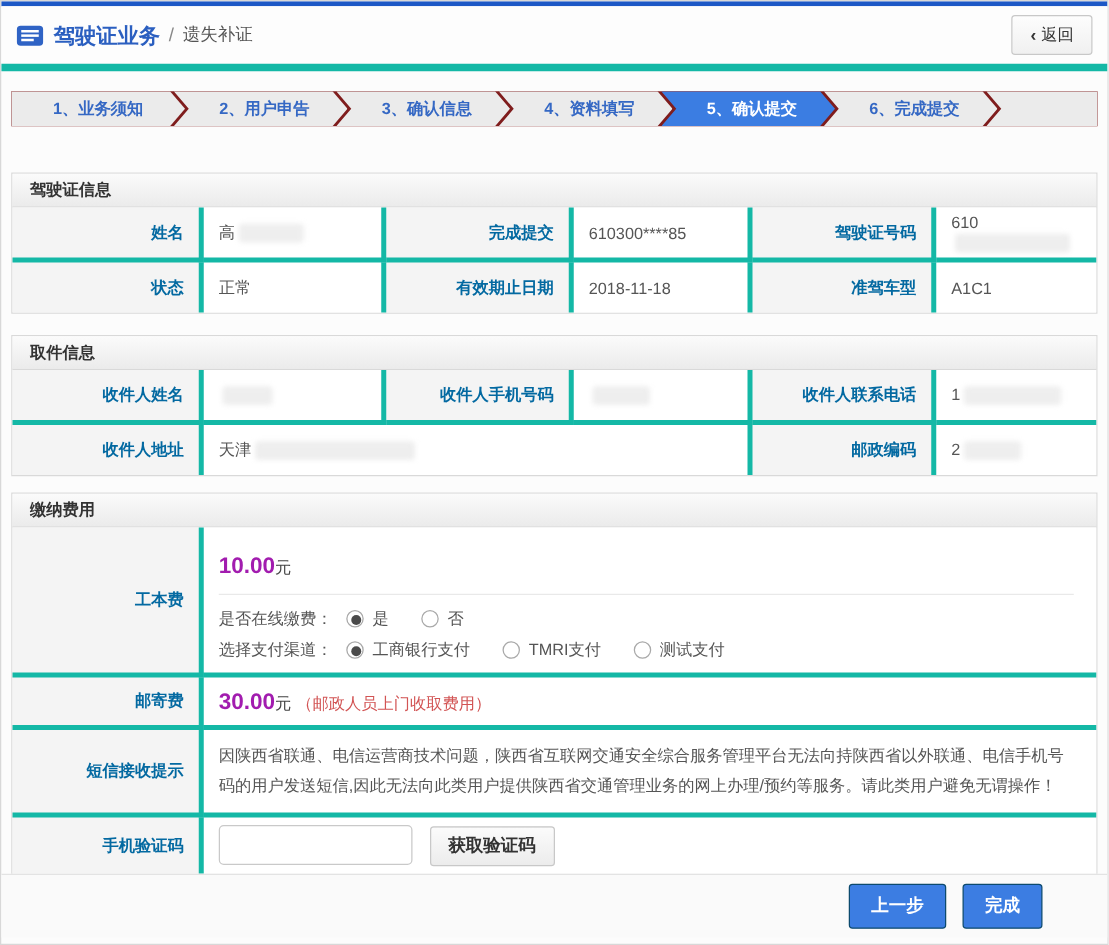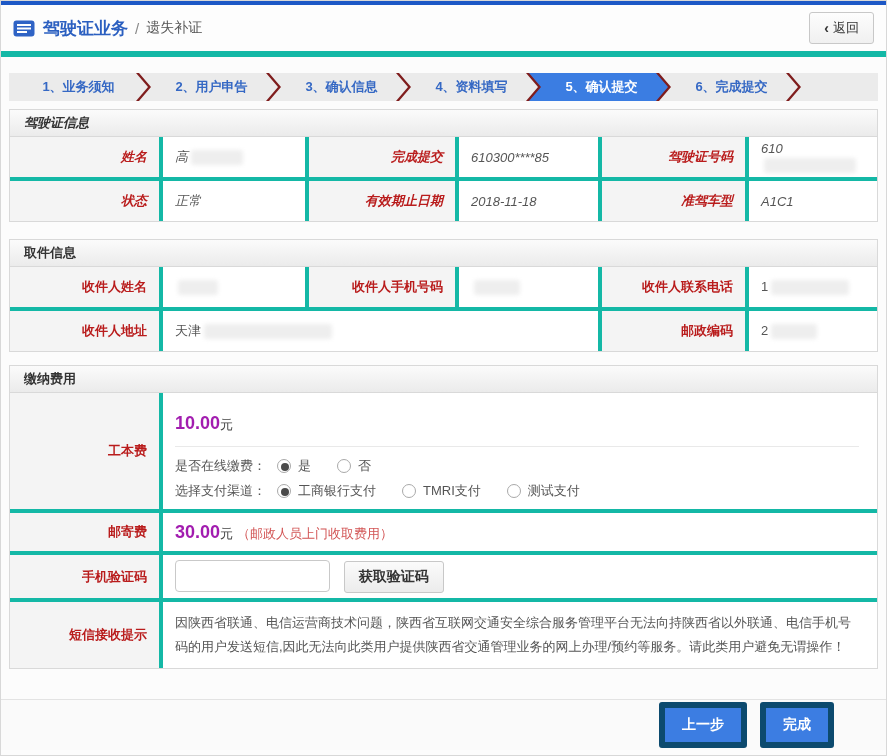--- a/index.html
+++ b/index.html
@@ -46,38 +46,38 @@
   }
   .step.active { background:#3b7de2; color:#fff; }
   .step-fill {
     flex:1; background:#ebebeb; margin-left:-9px;
     clip-path:polygon(12px 50%, 0 0, 100% 0, 100% 100%, 0 100%);
   }
   
   .section {
     margin:0 8px; border:1px solid #d9d9d9; background:#fff;
   }
-  .sec1 { margin-top:8px;font-style:italic; }
+  .sec1 { margin-top:37px; }
   .sec2 { margin-top:17px; }
   .sec3 { margin-top:13px; }
   .sec-header {
     height:27px; line-height:26px; padding-left:14px;
     background:linear-gradient(#fbfbfb,#ebebeb);
     border-bottom:1px solid #d9d9d9;
     font-size:13px; font-weight:bold; color:#333;
   }
   table.grid { width:100%; border-collapse:collapse; font-size:13px; table-layout:fixed; }
   table.grid td { border:4px solid #14b8a6; height:42px; vertical-align:middle; }
   table.grid tr:first-child td { border-top:none; }
   table.grid tr:last-child td { border-bottom:none; }
   table.grid td:first-child { border-left:none; }
   table.grid td:last-child { border-right:none; }
   td.lbl {
     background:#f4f4f4; text-align:right; padding-right:12px;
-    color:#b91c1c; font-weight:bold;
+    color:#0369a1; font-weight:bold;
   }
   td.val { background:#fff; padding-left:12px; color:#555; }
   .redact {
     display:inline-block; vertical-align:middle; height:15px;
     background:#eeeeee; border-radius:3px; filter:blur(2px); margin-left:3px;
   }
   
   .fee-amt { font-size:18px; font-weight:bold; color:#a21caf; }
   .fee-unit { font-size:13px; color:#444; }
   .fee-note { font-size:13px; color:#d25454; margin-left:4px; }
@@ -107,21 +107,21 @@
     font-size:13px; color:#c96060; line-height:24px; padding:9px 16px 9px 12px;
   }
   
   .footer {
     position:absolute; left:0; right:0; bottom:5px; height:51px;
     background:#fafafa; border-top:1px solid #e3e3e3;
     display:flex; align-items:center; justify-content:flex-end; padding-right:52px; gap:13px;
   }
   .blue-btn {
     min-width:60px; padding:8px 17px; background:#3c7de2; color:#fff;
-    border:6px solid #0c4a6e; border-radius:3px; font-size:14px; font-weight:bold;
+    border:1px solid #0c4a6e; border-radius:3px; font-size:14px; font-weight:bold;
     cursor:pointer; text-align:center;
   }
 </style>
 </head>
 <body>
 
 <div class="page">
   <div class="topbar"></div>
 
   <div class="header">
@@ -255,30 +255,30 @@
           </div>
         </td>
       </tr>
       <tr>
         <td class="lbl">邮寄费</td>
         <td class="val">
           <span class="fee-amt">30.00</span><span class="fee-unit">元</span><span class="fee-note">（邮政人员上门收取费用）</span>
         </td>
       </tr>
       <tr>
+        <td class="lbl" style="height:62px">短信接收提示</td>
+        <td class="val sms-text" style="padding-left:12px">因陕西省联通、电信运营商技术问题，陕西省互联网交通安全综合服务管理平台无法向持陕西省以外联通、电信手机号码的用户发送短信,因此无法向此类用户提供陕西省交通管理业务的网上办理/预约等服务。请此类用户避免无谓操作！</td>
+      </tr>
+      <tr>
         <td class="lbl" style="height:47px">手机验证码</td>
         <td class="val">
           <input class="code-input" type="text" value="" style="">
           <button class="code-btn">获取验证码</button>
         </td>
       </tr>
-      <tr>
-        <td class="lbl" style="height:62px">短信接收提示</td>
-        <td class="val sms-text" style="padding-left:12px">因陕西省联通、电信运营商技术问题，陕西省互联网交通安全综合服务管理平台无法向持陕西省以外联通、电信手机号码的用户发送短信,因此无法向此类用户提供陕西省交通管理业务的网上办理/预约等服务。请此类用户避免无谓操作！</td>
-      </tr>
     </tbody>
       </table>
   </div>
 
   <div class="footer">
     <button class="blue-btn">上一步</button>
     <button class="blue-btn">完成</button>
   </div>
 </div>
 

